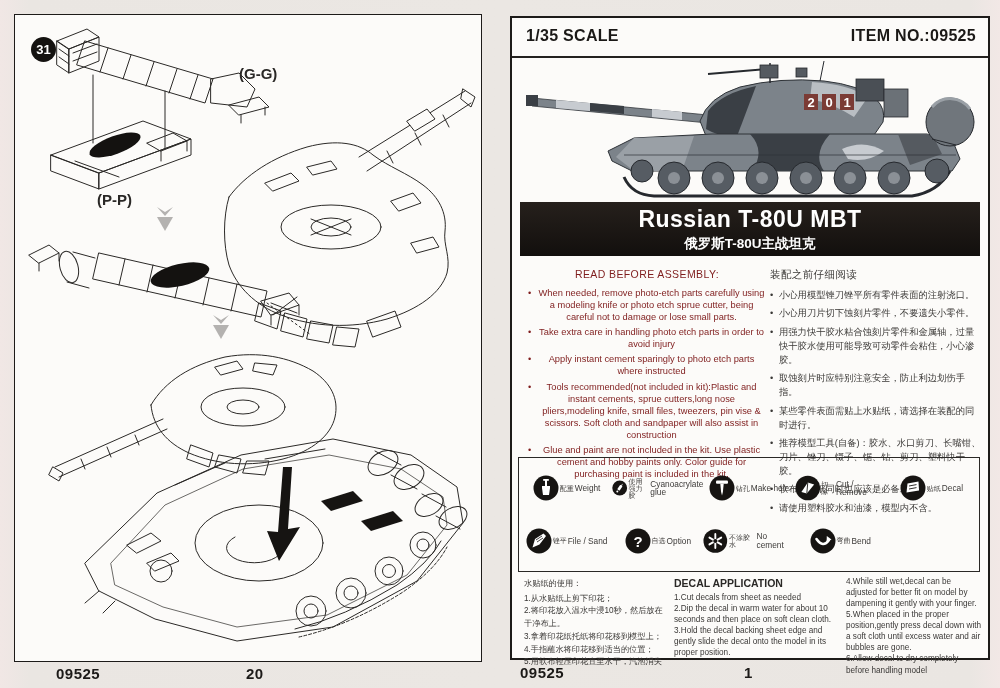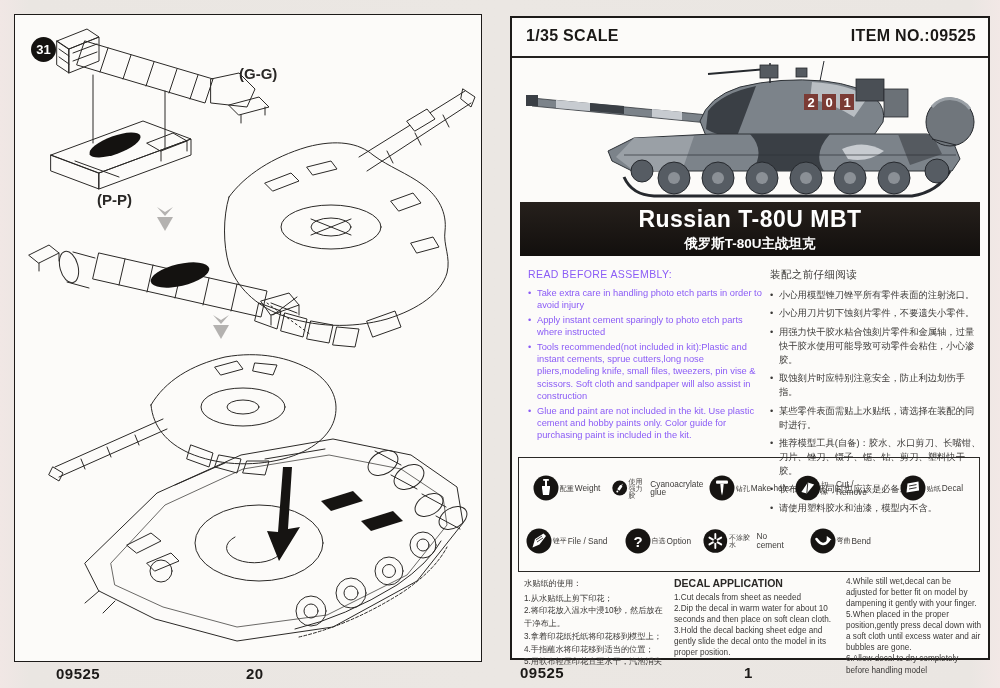--- a/index.html
+++ b/index.html
@@ -14,21 +14,21 @@
   .part-label{position:absolute;font-size:15px;font-weight:bold;color:#2a2826;z-index:3;}
   
   .rp-header{position:absolute;left:0;top:0;width:100%;height:40px;border-bottom:2px solid #24221f;box-sizing:border-box;}
   .rp-scale{position:absolute;left:14px;top:9px;font-size:16px;font-weight:bold;color:#1b1917;letter-spacing:.3px;}
   .rp-item{position:absolute;right:12px;top:9px;font-size:16px;font-weight:bold;color:#1b1917;letter-spacing:.3px;}
   .title-bar{position:absolute;left:8px;top:184px;width:460px;height:54px;background:linear-gradient(#26201c,#120f0d);
     color:#fff;text-align:center;box-sizing:border-box;}
   .title-en{font-size:23px;font-weight:bold;letter-spacing:.5px;margin-top:4px;}
   .title-zh{font-size:13.5px;font-weight:bold;margin-top:2px;}
   .rb-section{position:absolute;left:0;top:242px;width:476px;height:194px;}
-  .rb-col-en{position:absolute;left:16px;top:8px;width:238px;color:#8b5cf6;}
+  .rb-col-en{position:absolute;left:16px;top:8px;width:238px;color:#7f1d1d;text-align:center;}
   .rb-col-zh{position:absolute;left:258px;top:8px;width:212px;color:#3a3836;}
   .rb-head{font-size:10.5px;letter-spacing:.4px;margin-bottom:7px;}
   .rb-list{list-style:none;margin:0;padding:0;font-size:9.3px;line-height:1.3;}
   .rb-list li{position:relative;padding-left:9px;margin-bottom:3px;}
   .rb-list li::before{content:"\2022";position:absolute;left:0;top:0;}
   .rb-list.zh{font-size:9.3px;line-height:1.5;}
   .rb-list.zh li{margin-bottom:4.5px;}
   .sym-box{position:absolute;left:6px;top:439px;width:462px;height:115px;border:1.5px solid #2a2826;box-sizing:border-box;
     display:grid;grid-template-columns:repeat(5,1fr);grid-template-rows:1fr 1fr;padding:4px 2px;}
   .sym-cell{display:flex;flex-direction:row;align-items:center;justify-content:center;gap:1px;}
@@ -282,20 +282,21 @@
 
     <div class="title-bar">
       <div class="title-en">Russian T-80U MBT</div>
       <div class="title-zh">俄罗斯T-80U主战坦克</div>
     </div>
 
     <div class="rb-section">
       <div class="rb-col-en">
         <div class="rb-head">READ BEFORE ASSEMBLY:</div>
         <ul class="rb-list">
+          <li>When needed, remove photo-etch parts carefully using a modeling knife or photo etch sprue cutter, being careful not to damage or lose small parts.</li>
           <li>Take extra care in handling photo etch parts in order to avoid injury</li>
           <li>Apply instant cement sparingly to photo etch parts where instructed</li>
           <li>Tools recommended(not included in kit):Plastic and instant cements, sprue cutters,long nose pliers,modeling knife, small files, tweezers, pin vise &amp; scissors. Soft cloth and sandpaper will also assist in construction</li>
           <li>Glue and paint are not included in the kit. Use plastic cement and hobby paints only. Color guide for purchasing paint is included in the kit.</li>
         </ul>
       </div>
       <div class="rb-col-zh">
         <div class="rb-head">装配之前仔细阅读</div>
         <ul class="rb-list zh">
           <li>小心用模型锉刀锉平所有零件表面的注射浇口。</li>

